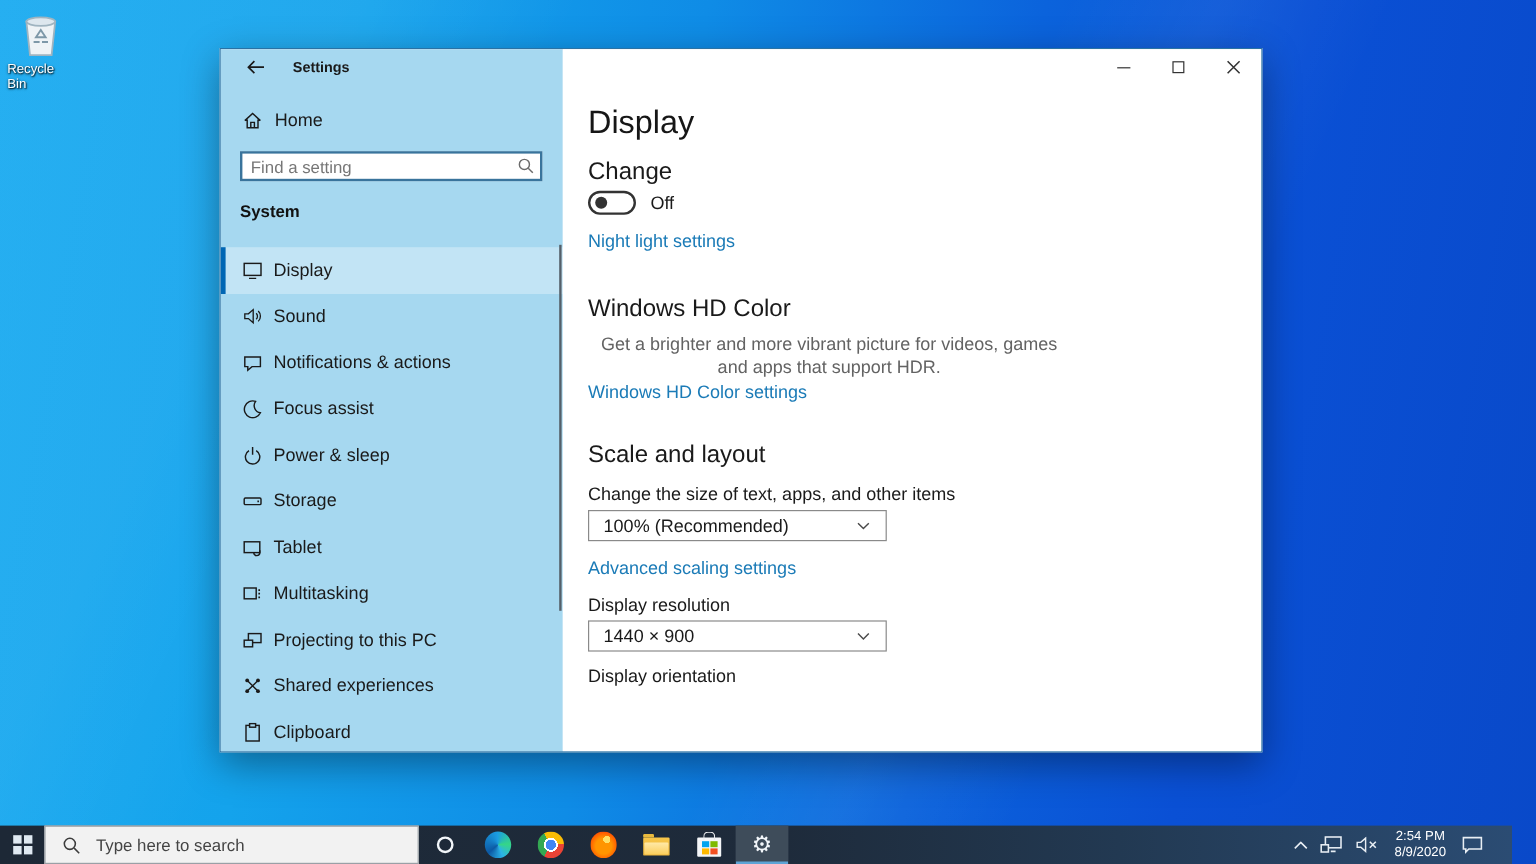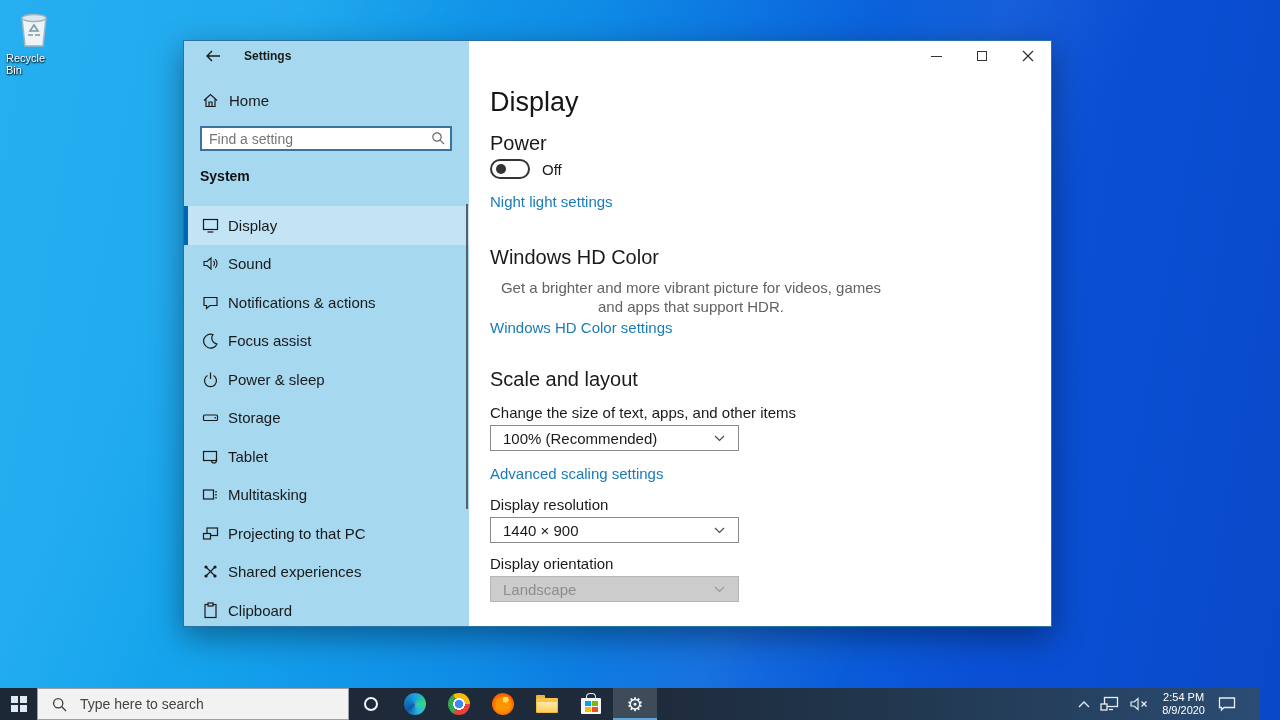--- a/index.html
+++ b/index.html
@@ -236,21 +236,21 @@
           </span>
           <span class="nav-label">Multitasking</span>
         </li>
         <li>
           <span class="nav-icon">
             <svg width="17" height="17" viewBox="0 0 17 17">
                 <rect x="5" y="3" width="10.5" height="7.5" fill="none" stroke="#1a1a1a" stroke-width="1.2"></rect>
                 <rect x="1.5" y="8.5" width="7" height="5.5" fill="#a6d8f0" stroke="#1a1a1a" stroke-width="1.2"></rect>
               </svg>
           </span>
-          <span class="nav-label">Projecting to that PC</span>
+          <span class="nav-label">Projecting to this PC</span>
         </li>
         <li>
           <span class="nav-icon">
             <svg width="17" height="17" viewBox="0 0 17 17">
                 <path d="M4.5 4.5 L12.5 12.5 M12.5 4.5 L4.5 12.5" stroke="#1a1a1a" stroke-width="1.2"></path>
                 <circle cx="4" cy="4" r="1.6" fill="#1a1a1a"></circle>
                 <circle cx="13" cy="4" r="1.6" fill="#1a1a1a"></circle>
                 <circle cx="4" cy="13" r="1.6" fill="#1a1a1a"></circle>
                 <circle cx="13" cy="13" r="1.6" fill="#1a1a1a"></circle>
               </svg>
@@ -282,21 +282,21 @@
         <span class="caption-btn">
           <svg width="12" height="12" viewBox="0 0 12 12">
               <path d="M1 1 L11 11 M11 1 L1 11" stroke="#333" stroke-width="1.3"></path>
             </svg>
         </span>
       </div>
 
       <div class="content-inner">
         <h1 class="page-title">Display</h1>
 
-        <h2 class="section-h h-color">Power</h2>
+        <h2 class="section-h h-color">Change</h2>
 
         <div class="toggle-row">
           <span class="toggle">
               <span class="knob"></span>
             </span>
           <span class="toggle-state">Off</span>
         </div>
         <div class="link">Night light settings</div>
 
         <h2 class="section-h h-hd">Windows HD Color</h2>
@@ -316,26 +316,20 @@
 
         <div class="field-label">Display resolution</div>
         <div class="dropdown">
           <span class="dd-value">1440 × 900</span>
           <svg width="11" height="7" viewBox="0 0 11 7">
               <path d="M1 1 L5.5 5.5 L10 1" fill="none" stroke="#4a4a4a" stroke-width="1.2"></path>
             </svg>
         </div>
 
         <div class="field-label">Display orientation</div>
-        <div class="dropdown disabled">
-          <span class="dd-value">Landscape</span>
-          <svg width="11" height="7" viewBox="0 0 11 7">
-              <path d="M1 1 L5.5 5.5 L10 1" fill="none" stroke="#9a9a9a" stroke-width="1.2"></path>
-            </svg>
-        </div>
       </div>
     </div>
   </div>
 
   <div class="taskbar">
     <span class="tb-btn start-btn">
       <span class="start-logo">
           <span></span>
           <span></span>
           <span></span>

